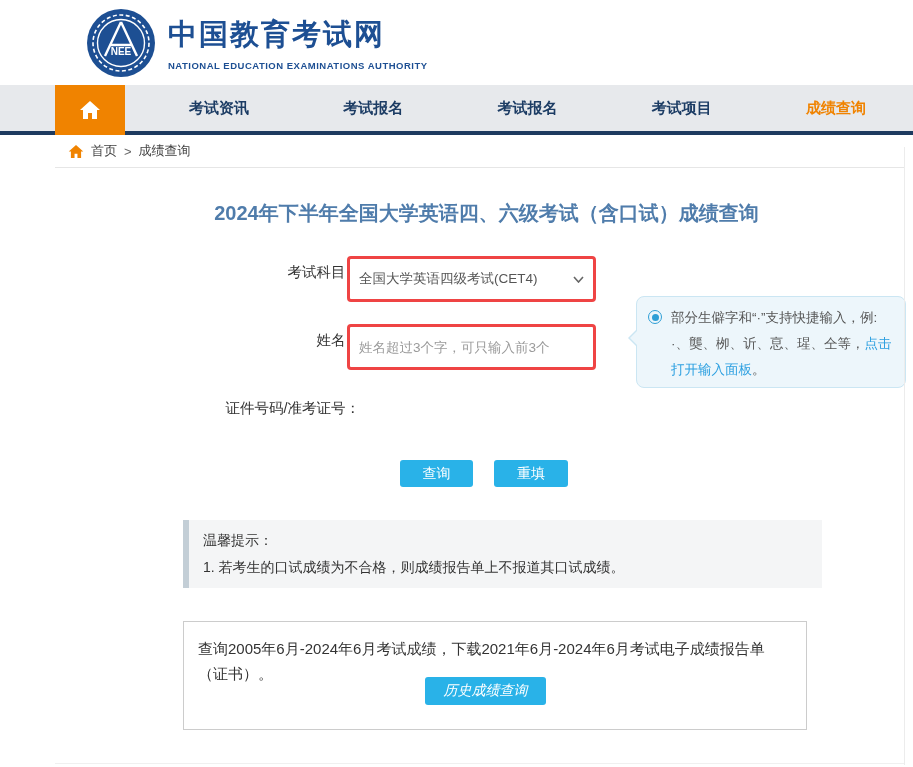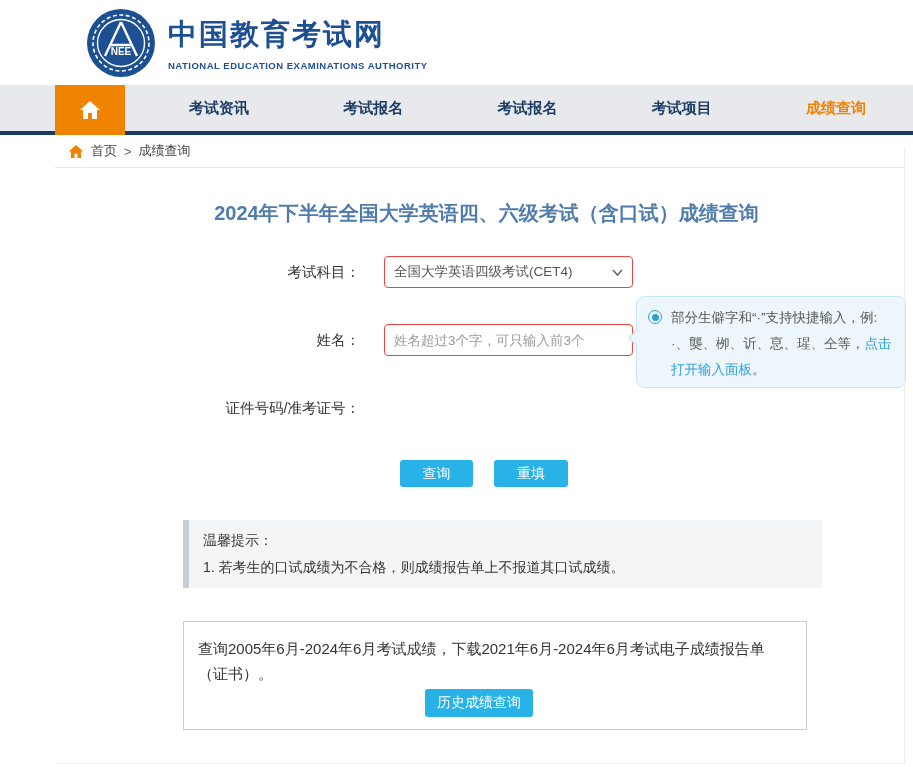--- a/index.html
+++ b/index.html
@@ -27,21 +27,21 @@
     display:flex; align-items:center; gap:7px; font-size:13px; color:#444; padding-left:13px; }
   .crumb-home { color:#444; cursor:pointer; }
   .crumb-sep { color:#666; }
 
   
   .main { position:relative; height:587px; }
   .page-title { position:absolute; top:32px; left:60px; width:853px; text-align:center;
     font-size:20px; font-weight:bold; color:#4f7cab; }
 
   .form-label { position:absolute; left:0; width:360px; text-align:right; font-size:14.5px; color:#333; }
-  .field { position:absolute; left:384px; width:249px; height:32px; border:1px solid #ef4444;
+  .field { position:absolute; left:347px; width:249px; height:46px; border:3px solid #ef4444;
     border-radius:4px; background:#fff; font-size:13.5px; }
   input.field { padding:0 9px; color:#666; outline:none; font-family:"Liberation Sans",sans-serif; }
   input.field::placeholder { color:#9a9a9a; opacity:1; }
   .select-box { display:flex; align-items:center; justify-content:space-between;
     padding:0 9px; color:#555; cursor:pointer; }
 
   .tip-bubble { position:absolute; left:636px; top:128px; width:270px; min-height:82px;
     background:#edf6fb; border:1px solid #cbe6f3; border-radius:8px;
     padding:8px 12px 4px 34px; font-size:13.5px; color:#555; line-height:26px; }
   .tip-bubble .arrow, .tip-bubble .arrow-in { position:absolute; width:0; height:0;
@@ -58,21 +58,21 @@
   .btn-query { left:400px; top:292px; width:73px; }
   .btn-reset { left:494px; top:292px; width:74px; }
 
   .tips-box { position:absolute; left:183px; top:352px; width:639px; height:68px;
     background:#f4f5f6; border-left:6px solid #c3ced6; padding:12px 14px 0 14px;
     font-size:14px; color:#333; }
   .tips-item { margin-top:9px; }
 
   .history-box { position:absolute; left:183px; top:453px; width:624px; height:109px;
     border:1px solid #ccc; padding:14px 14px 0 14px; font-size:15px; color:#333; line-height:25px; }
-  .btn-history { left:241px; top:67px; width:108px; height:28px; }
+  .btn-history { left:241px; top:55px; width:121px; height:28px;font-style:italic; }
 
   .right-line { position:absolute; left:904px; top:147px; width:1px; height:618px; background:#ececec; }
   .bottom-line { position:absolute; left:55px; right:9px; bottom:3px; height:1px; background:#f0f0f0; }
 </style>
 </head>
 <body>
 
 <div class="header">
   <svg class="logo" viewBox="0 0 70 70">
     <circle cx="35" cy="35" r="34" fill="#1d4f93"></circle>

